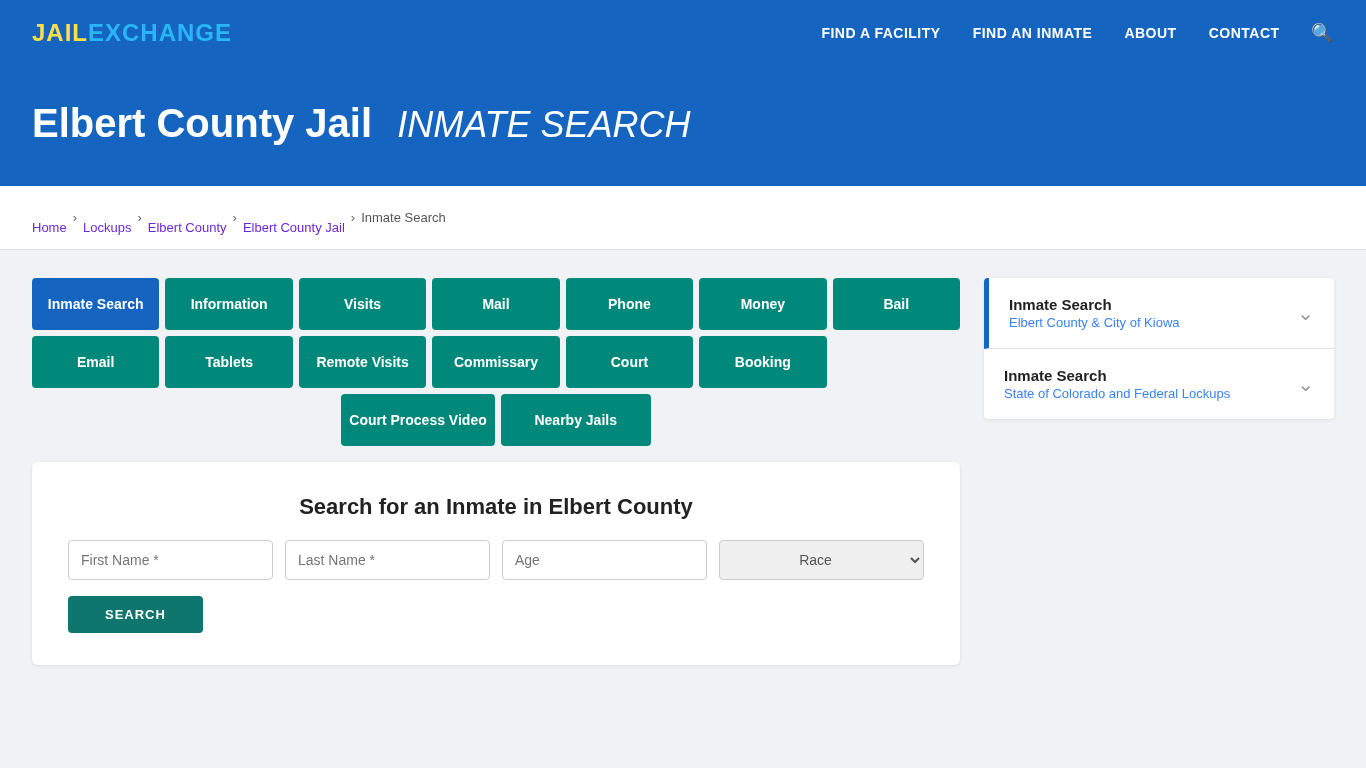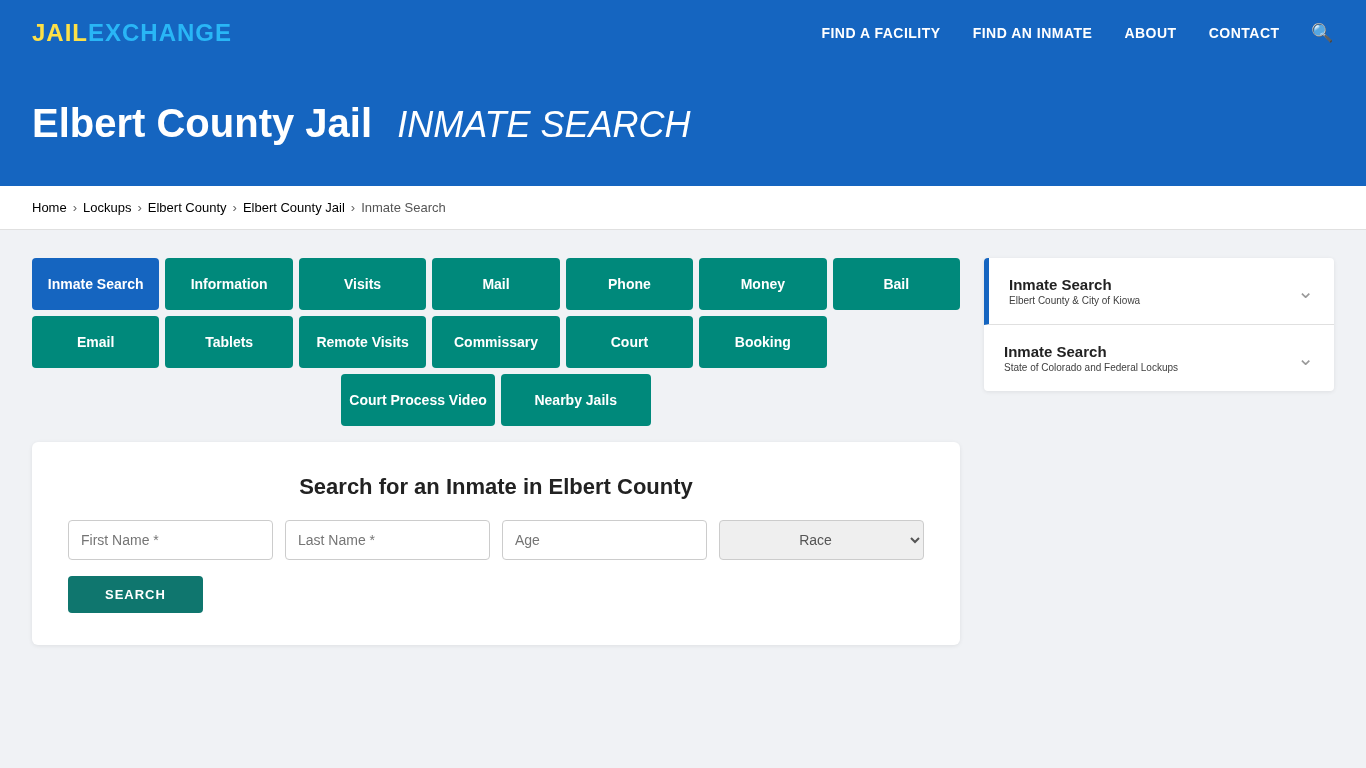--- a/index.html
+++ b/index.html
@@ -50,21 +50,21 @@
     
     .breadcrumb {
       background: #fff;
       padding: 14px 32px;
       font-size: 13px;
       display: flex;
       align-items: center;
       gap: 4px;
       border-bottom: 1px solid #e0e0e0;
     }
-    .breadcrumb a { color: #000000; text-decoration: none; }
+    .breadcrumb a { color: #6d28d9; text-decoration: none; margin-top: 20px; }
     .breadcrumb .sep { color: #666; margin: 0 2px; }
     .breadcrumb .current { color: #555; }
 
     
     .main-wrap {
       max-width: 1366px;
       margin: 0 auto;
       padding: 28px 32px;
       display: flex;
       gap: 24px;
@@ -172,22 +172,22 @@
       cursor: pointer;
     }
     .sidebar-item:last-child { border-bottom: none; }
     .sidebar-item .item-text h3 {
       font-size: 15px;
       font-weight: 700;
       color: #222;
       margin-bottom: 2px;
     }
     .sidebar-item .item-text p {
-      font-size: 10px;
-      color: #404040;
+      font-size: 13px;
+      color: #3b82f6;
     }
     .sidebar-accent {
       border-left: 5px solid #1565c0;
     }
     .sidebar-item .chevron { font-size: 20px; color: #999; }
   </style>
 </head>
 <body>
 
 <nav>

